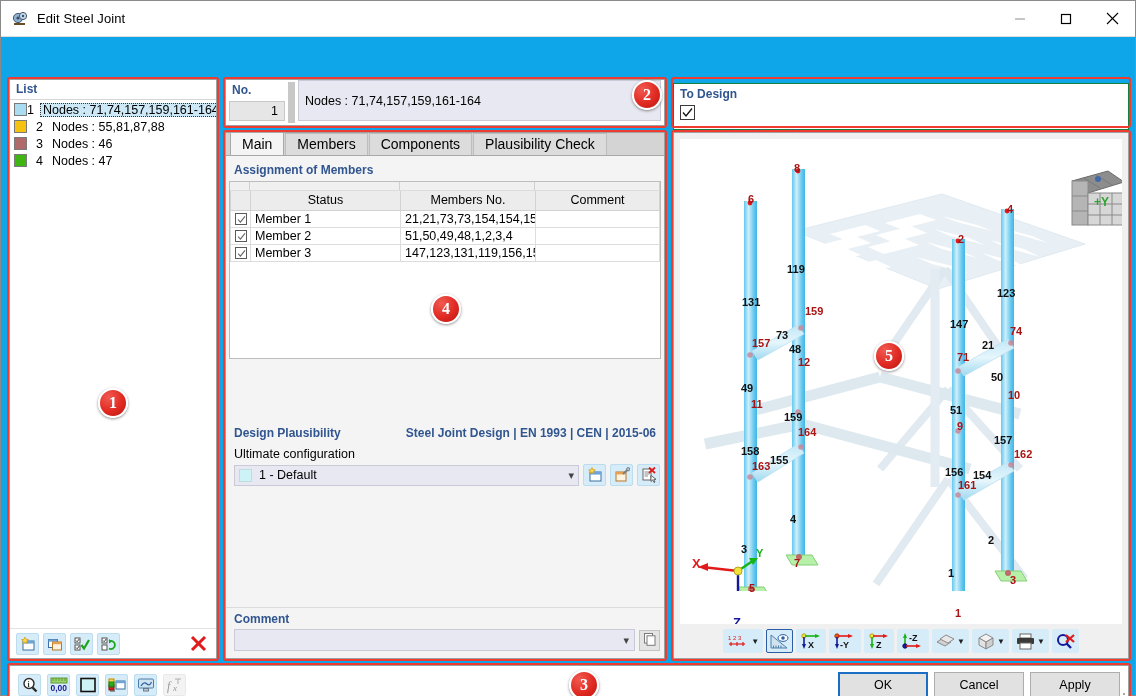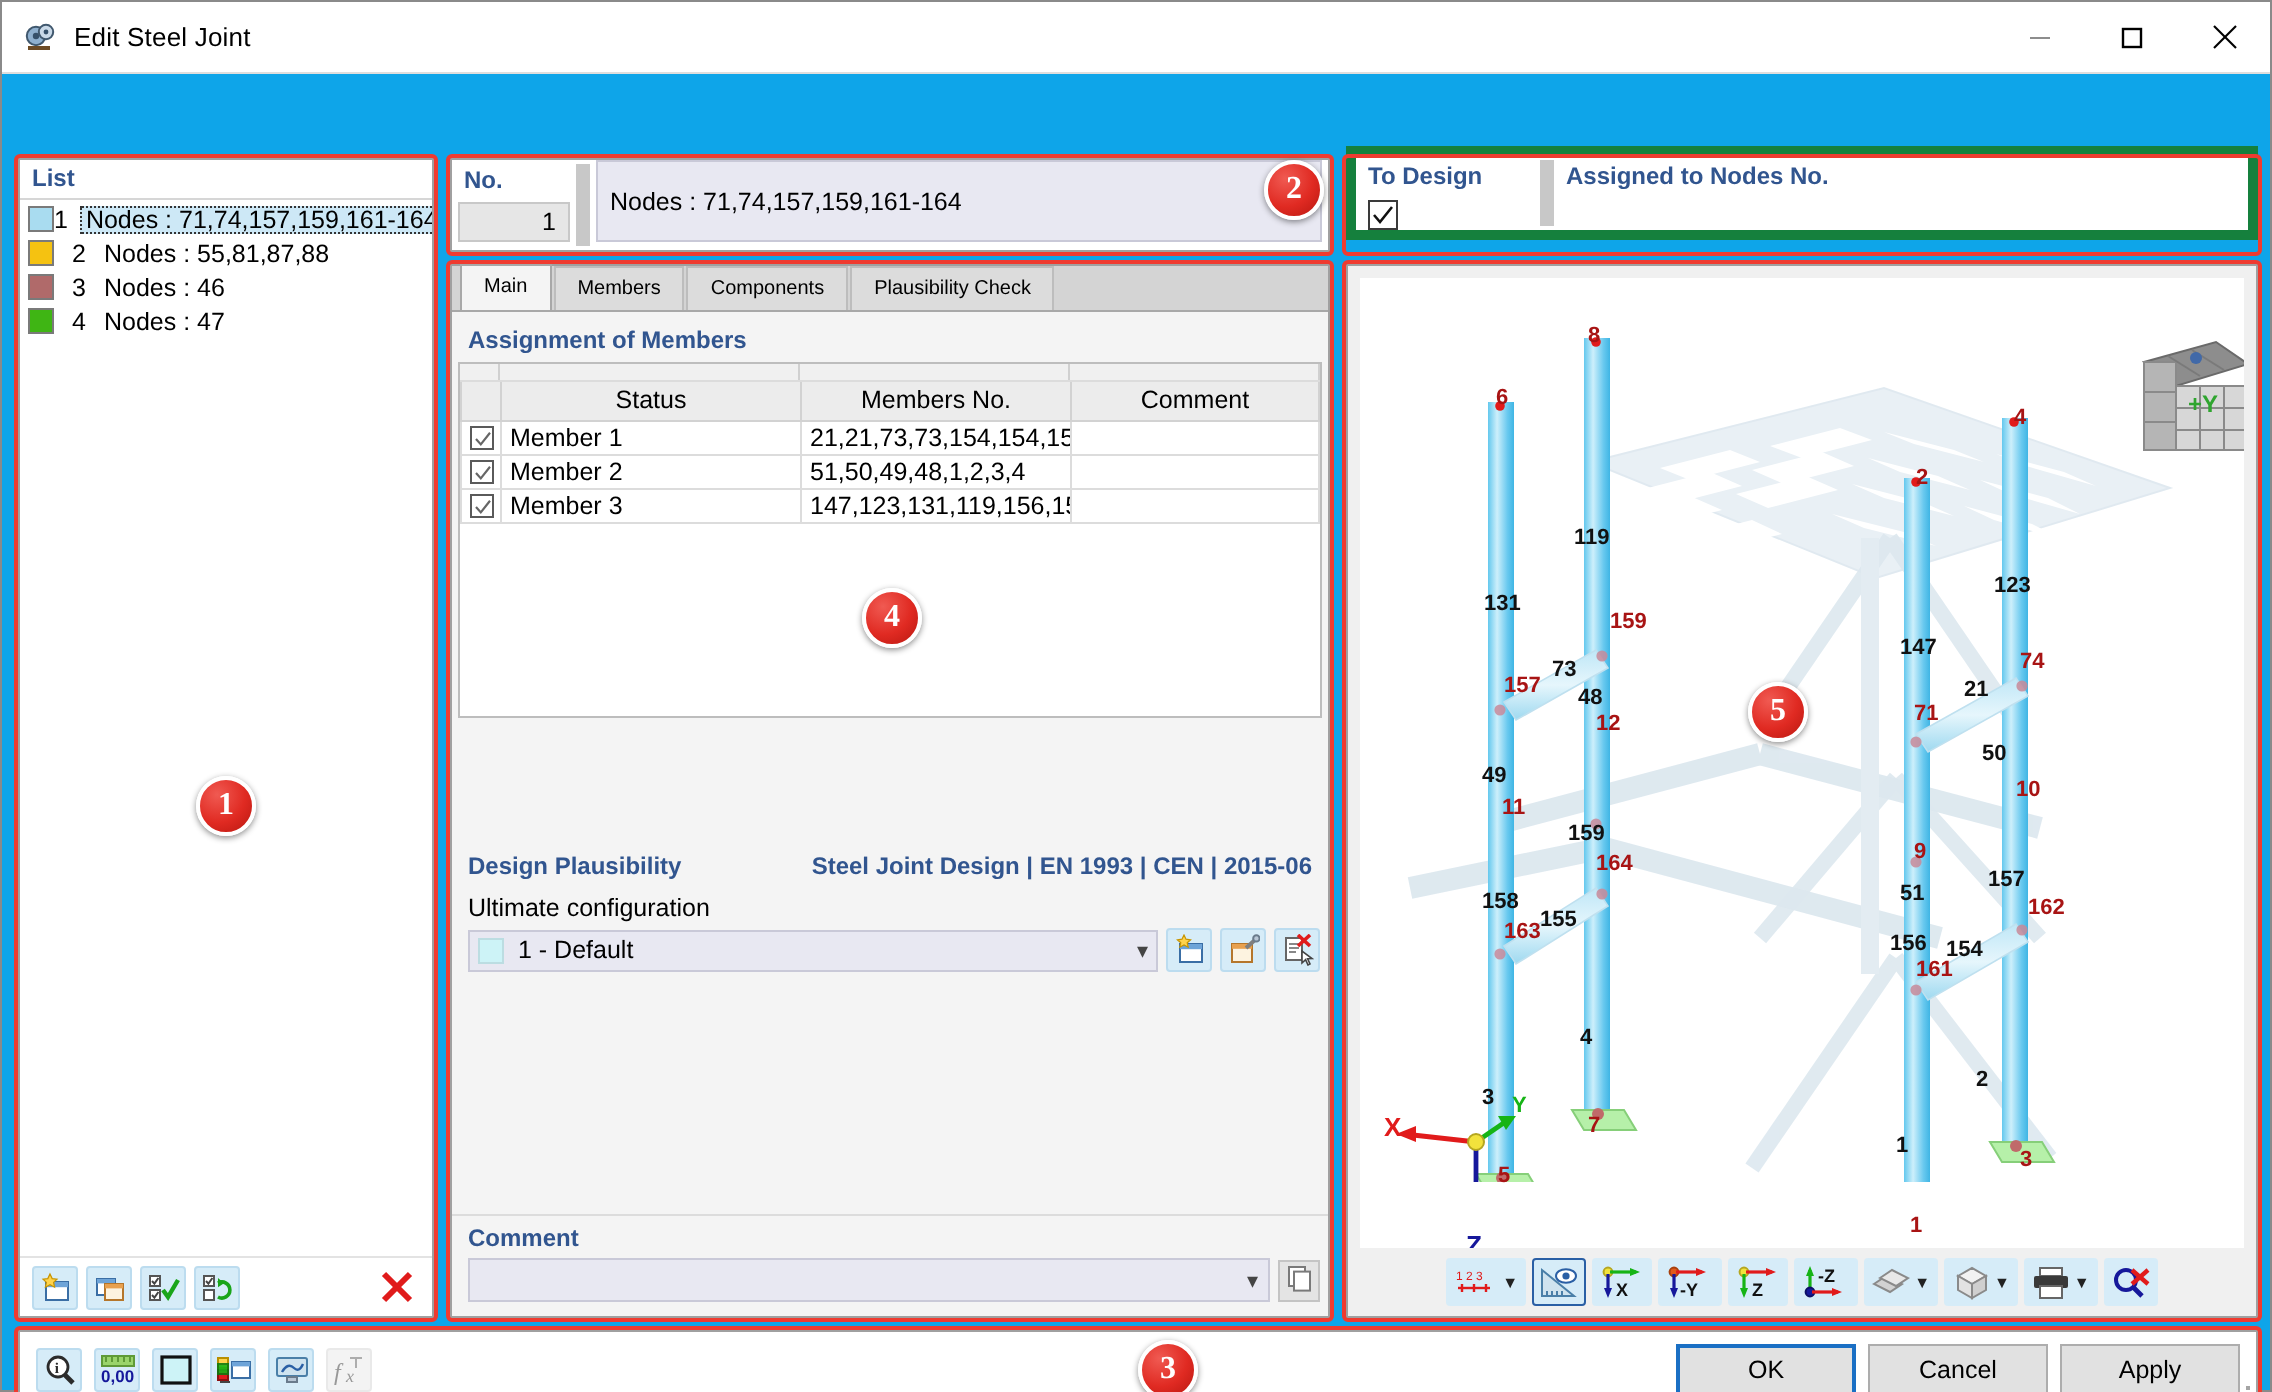--- a/index.html
+++ b/index.html
@@ -97,23 +97,24 @@
   .tbtn svg { display:block; }
   .spacer { flex:1; }
 
   
   .hdr-left {
     position:absolute; left:224px; top:42px; width:440px; height:47px;
     background:#fff; border:1px solid #a0a0a0;
     display:flex;
   }
   .hdr-right {
-    position:absolute; left:672px; top:36px; width:456px; height:47px;
-    background:#fff; border:5px solid #15803d;
+    position:absolute; left:672px; top:46px; width:456px; height:47px;
+    background:#fff; border:1px solid #15803d;
     display:flex;
+    flex-direction:column;
   }
   .fld { display:flex; flex-direction:column; height:100%; }
   .fld-cap {
     height:21px; line-height:20px; font-weight:bold; color:#31558f;
     padding-left:6px; font-size:12px; white-space:nowrap;
   }
   .fld-val {
     flex:1; background:#e8e8f2; border:1px solid #c9c9d8; margin:0 3px 4px 3px;
     display:flex; align-items:center; padding:0 6px; font-size:12.5px;
     min-width:0;
@@ -132,21 +133,21 @@
   .tabpanel {
     position:absolute; left:224px; top:95px; width:440px; height:527px;
     background:#f0f0f0; border:1px solid #a0a0a0;
     display:flex; flex-direction:column;
   }
   .tabstrip {
     display:flex; height:23px; background:#d4d4d4; padding-left:4px;
     border-bottom:1px solid #a8a8a8; align-items:flex-end;
   }
   .tab {
-    height:22px; line-height:21px; padding:0 11px; font-size:10px;
+    height:22px; line-height:21px; padding:0 11px; font-size:14px;
     background:#dcdcdc; border:1px solid #bdbdbd; border-bottom:none; margin-right:1px;
     color:#000;
   }
   .tab.active { background:#f4f4f4; height:23px; line-height:22px; border-color:#a8a8a8; }
 
   .tab-body { flex:1; background:#f4f4f4; display:flex; flex-direction:column; }
 
   .section-cap {
     font-weight:bold; color:#31558f; font-size:12px;
     padding:7px 0 4px 8px;
@@ -680,21 +681,21 @@
             <span class="lab n" style="left: 72px; top: 198px;">157</span>
             <span class="lab m" style="left: 109px; top: 204px;">48</span>
             <span class="lab m" style="left: 302px; top: 200px;">21</span>
             <span class="lab n" style="left: 277px; top: 212px;">71</span>
             <span class="lab n" style="left: 118px; top: 217px;">12</span>
             <span class="lab m" style="left: 311px; top: 232px;">50</span>
             <span class="lab m" style="left: 61px; top: 243px;">49</span>
             <span class="lab n" style="left: 328px; top: 250px;">10</span>
             <span class="lab n" style="left: 71px; top: 259px;">11</span>
             <span class="lab m" style="left: 104px; top: 272px;">159</span>
-            <span class="lab m" style="left: 270px; top: 265px; margin-top: 37px;">51</span>
+            <span class="lab m" style="left: 270px; top: 265px;">51</span>
             <span class="lab n" style="left: 118px; top: 287px;">164</span>
             <span class="lab n" style="left: 277px; top: 281px;">9</span>
             <span class="lab m" style="left: 61px; top: 306px;">158</span>
             <span class="lab m" style="left: 314px; top: 295px;">157</span>
             <span class="lab m" style="left: 90px; top: 315px;">155</span>
             <span class="lab n" style="left: 334px; top: 309px;">162</span>
             <span class="lab n" style="left: 72px; top: 321px;">163</span>
             <span class="lab m" style="left: 265px; top: 327px;">156</span>
             <span class="lab m" style="left: 293px; top: 330px;">154</span>
             <span class="lab n" style="left: 278px; top: 340px;">161</span>

